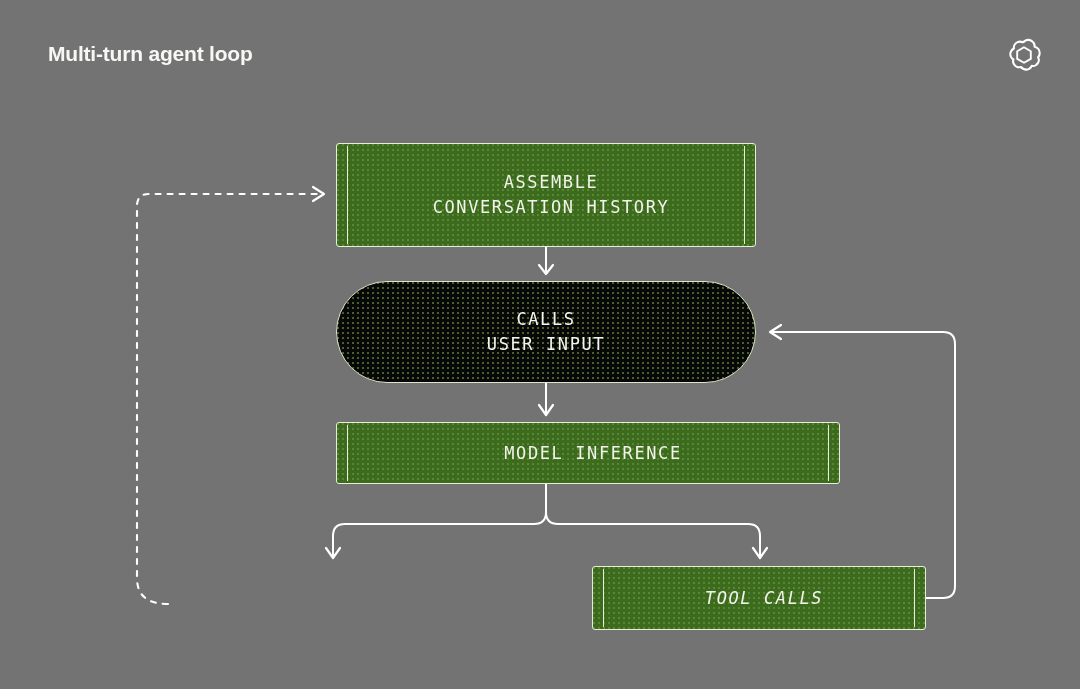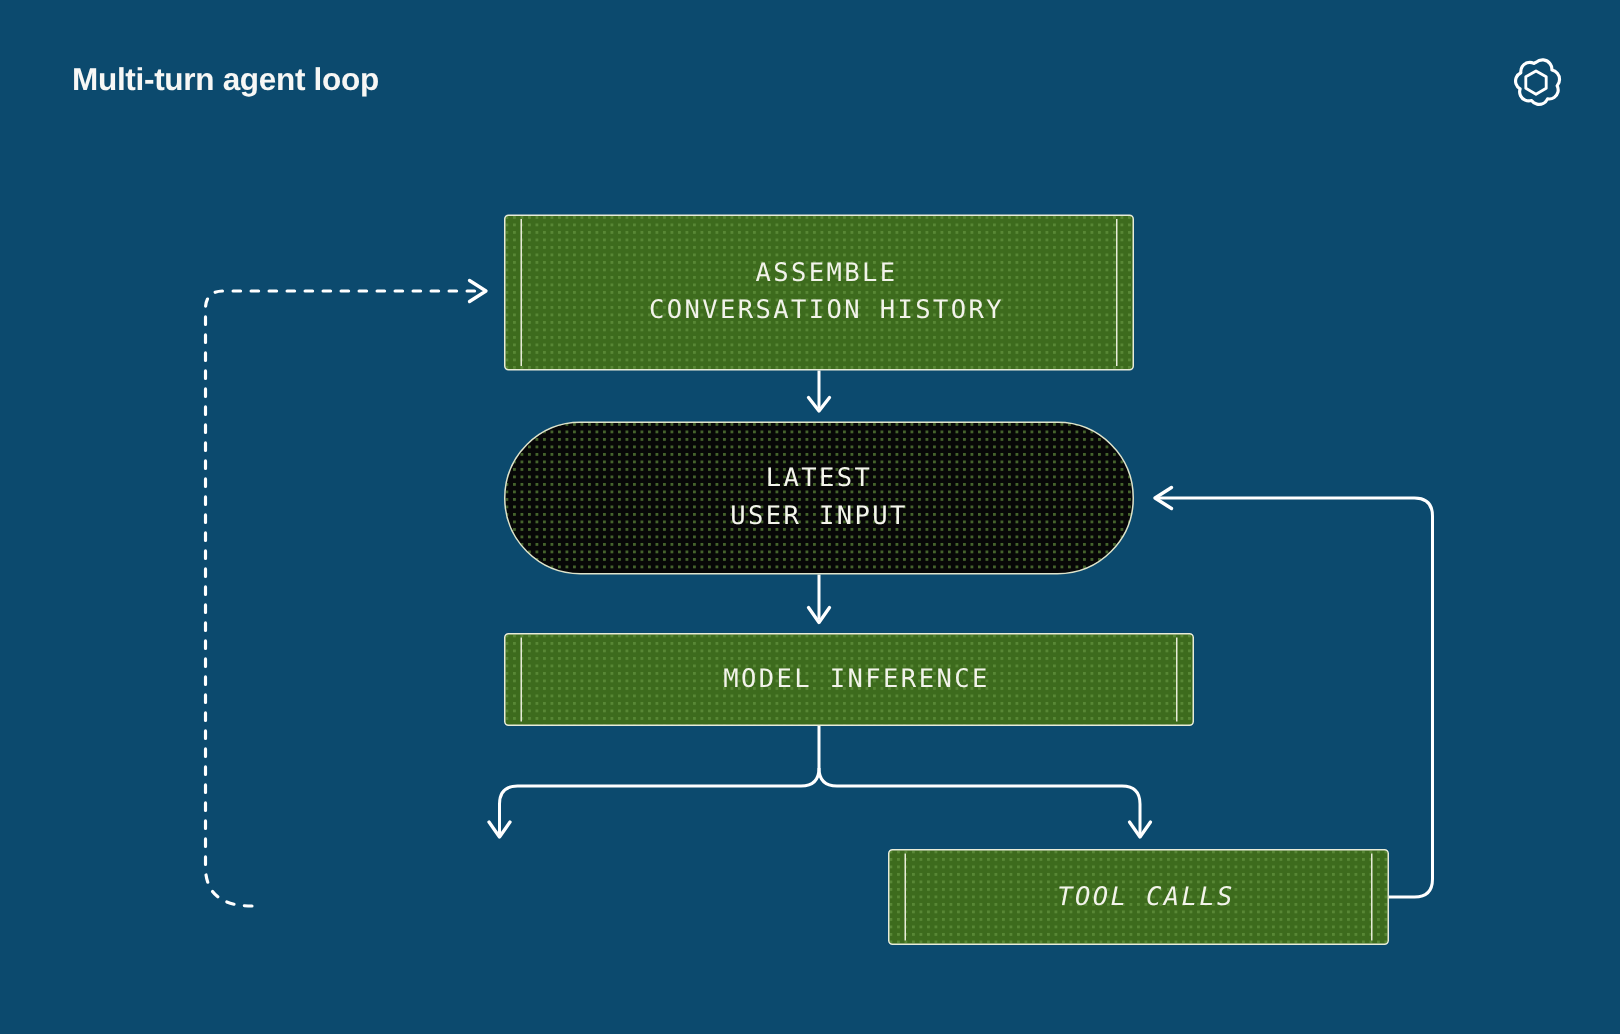--- a/index.html
+++ b/index.html
@@ -1,17 +1,17 @@
 <!DOCTYPE html>
 <html><head>
 <meta charset="utf-8">
 <style>
   html,body{margin:0;padding:0;background:#000;}
   body{width:1080px;height:689px;overflow:hidden;font-family:"Liberation Sans",sans-serif;}
-  #stage{position:relative;width:1080px;height:689px;background:#0c4a6e;}
+  #stage{position:relative;width:1080px;height:689px;background:#737373;}
 
   
   #title{
     position:absolute;left:48px;top:42px;
     font-family:"Liberation Sans",sans-serif;
     font-size:21px;font-weight:bold;color:#f7f7f5;
     letter-spacing:-0.2px;white-space:nowrap;
   }
   #logo{position:absolute;left:1002px;top:33px;width:44px;height:44px;}
 
@@ -57,21 +57,21 @@
   
   .pill-light{
     background:#a5d470;
     border-radius:999px;
     color:#0b0f08;
     font-weight:bold;
   }
 
   #n-assemble{left:336px;top:143px;width:420px;height:104px;}
   #n-latest  {left:336px;top:281px;width:420px;height:102px;}
-  #n-model   {left:336px;top:422px;width:460px;height:62px;}
+  #n-model   {left:336px;top:422px;width:504px;height:62px;}
   #n-agent   {left:168px;top:566px;width:334px;height:64px;}
   #n-tool    {left:592px;top:566px;width:334px;height:64px;font-style:italic;}
 </style>
 </head>
 <body>
 
 <div id="stage">
 
   <div id="title">Multi-turn agent loop</div>
 
@@ -117,21 +117,21 @@
 
     <g>
       <path d="M168,604 Q137,604 137,578 L137,206 Q137,194 149,194 L318,194" stroke="#ffffff" stroke-width="2.1" fill="none" stroke-dasharray="5 7" stroke-linecap="round"></path>
       <path d="M313,187 L324,194 L313,201" stroke="#ffffff" stroke-width="2.2" fill="none" stroke-linecap="round" stroke-linejoin="round"></path>
     </g>
   </svg>
 
   <div id="n-assemble" class="node box">ASSEMBLE
 CONVERSATION HISTORY</div>
 
-  <div id="n-latest" class="node pill-dark">LATEST
+  <div id="n-latest" class="node pill-dark">CALLS
 USER INPUT</div>
 
   <div id="n-model" class="node box">MODEL INFERENCE</div>
 
 
   <div id="n-tool" class="node box">TOOL CALLS</div>
 
 </div>
 
 </body></html>

